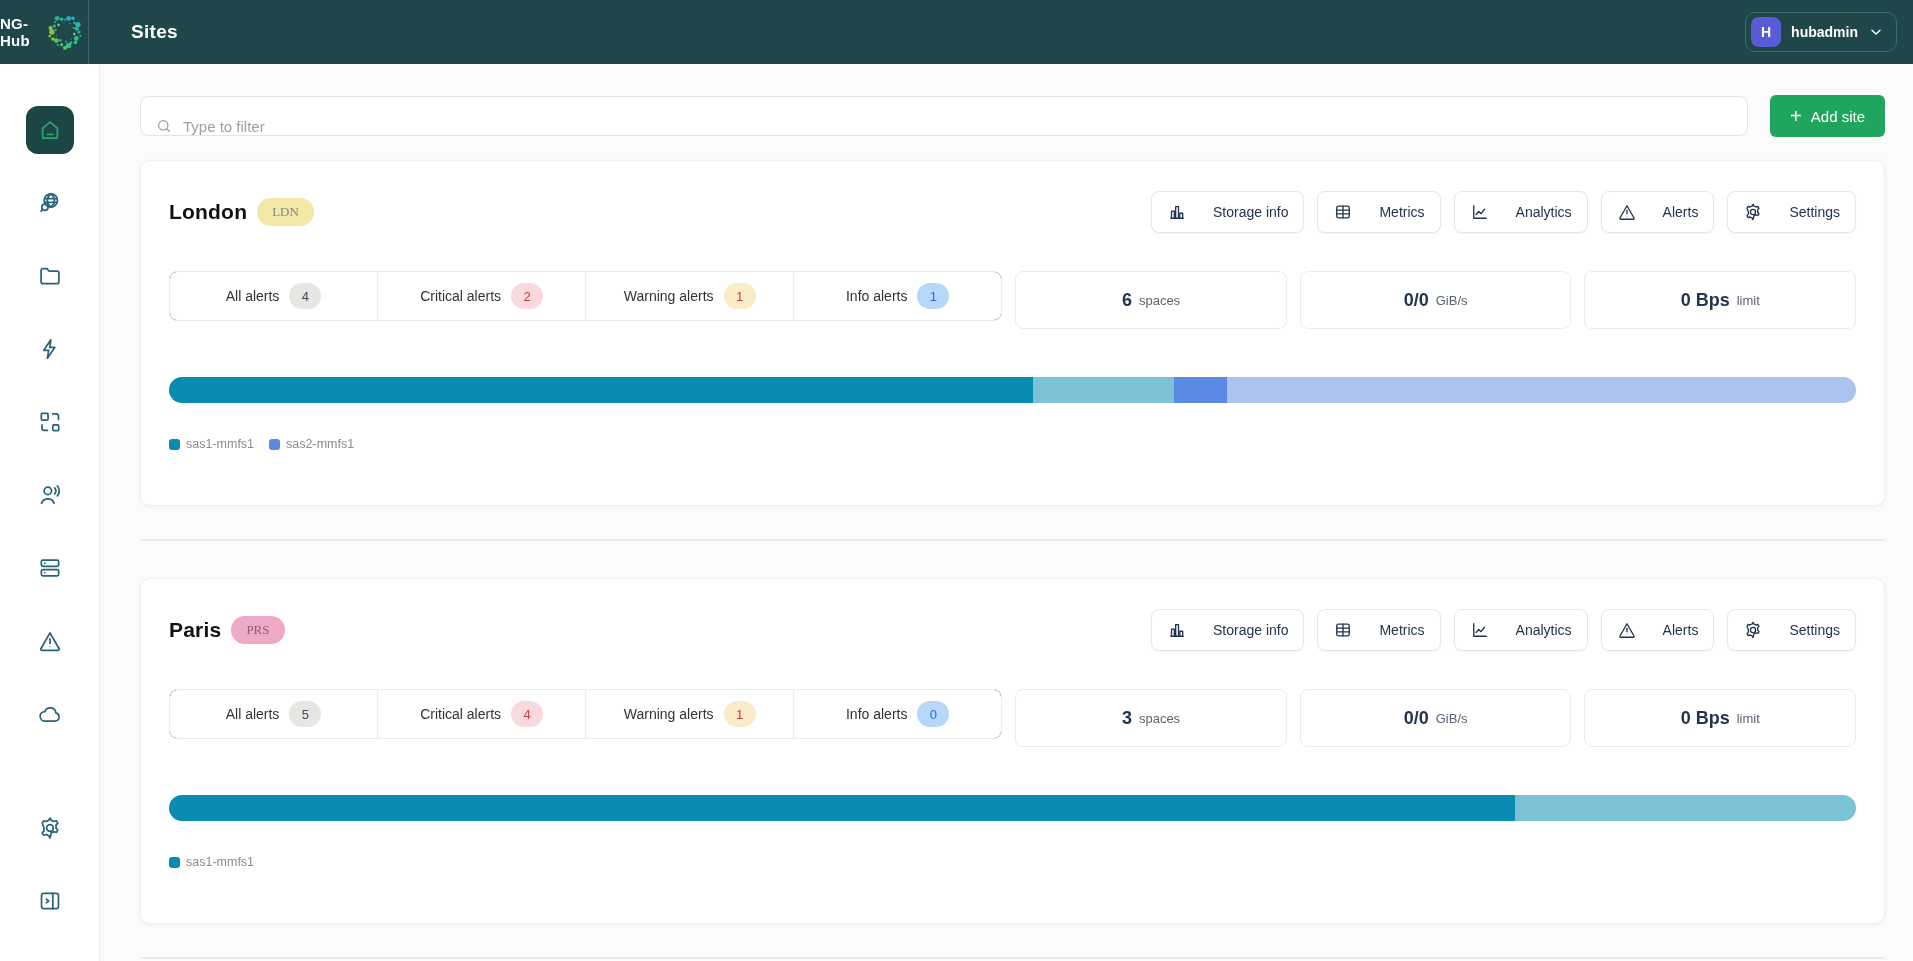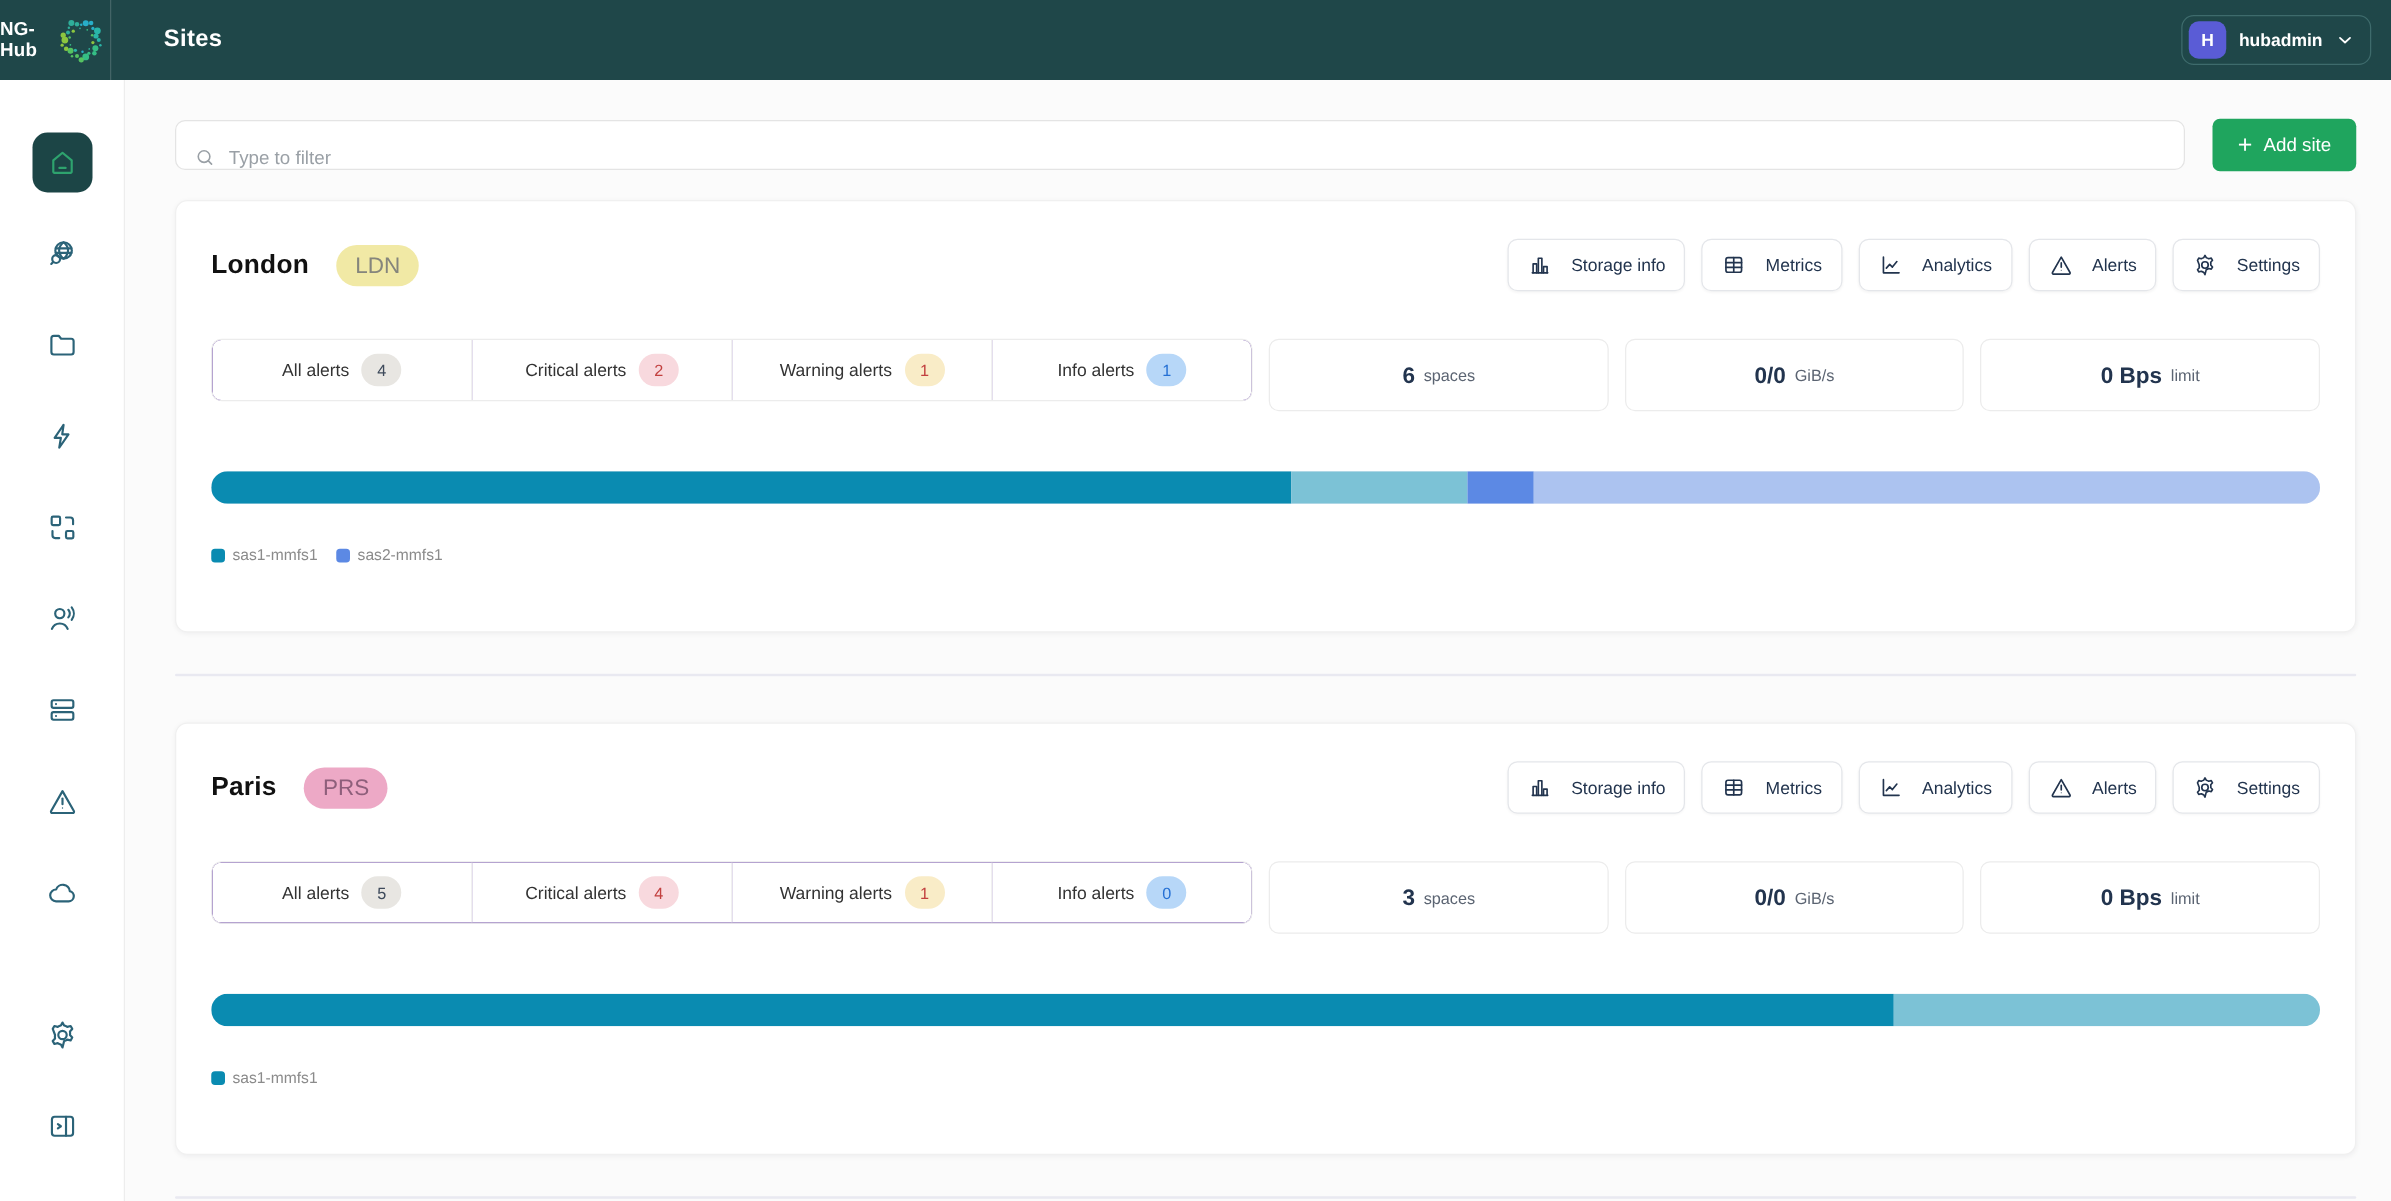--- a/index.html
+++ b/index.html
@@ -42,25 +42,25 @@
   .search-box input { border:none; outline:none; flex:1; font-size:15px; color:#333; background:transparent; font-family:inherit; }
   .search-box input::placeholder { color:#9aa0a6; }
   .add-site-btn { height:42px; padding:0 20px; background:#1FA55E; border:none; border-radius:6px; color:#fff;
     font-size:15px; font-weight:500; display:flex; align-items:center; gap:9px; cursor:pointer; font-family:inherit; }
   .add-site-btn .plus { font-size:20px; font-weight:400; line-height:1; }
 
   
   .site-card { background:#fff; border:1px solid #f0f0f0; border-radius:10px;
     box-shadow:0 1px 4px rgba(20,20,40,.05); padding:30px 28px 54px; }
   .site-header { display:flex; align-items:center; justify-content:space-between; margin-bottom:38px; }
-  .site-title-group { display:flex; align-items:center; gap:22px; }
+  .site-title-group { display:flex; align-items:center; gap:10px; }
   .site-name { font-size:21px; font-weight:700; color:#111; letter-spacing:.2px; }
-  .site-badge { padding:6px 15px; border-radius:999px; font-size:18px; }
+  .site-badge { padding:6px 15px; border-radius:999px; font-size:13px;font-family:Liberation Serif, serif; }
   .site-actions { display:flex; gap:13px; }
-  .action-btn { display:flex; align-items:center; gap:15px; background:#fff; border:1px solid #e4e6ea;
+  .action-btn { display:flex; align-items:center; gap:26px; background:#fff; border:1px solid #e4e6ea;
     box-shadow:0 1px 2px rgba(0,0,0,.04); border-radius:8px; height:42px; padding:0 15px;
     color:#22344E; font-size:14px; font-weight:500; cursor:pointer; font-family:inherit; }
   .action-btn .icon-wrap { display:flex; }
   .action-btn svg { width:20px; height:20px; }
 
   .stats-row { display:flex; gap:13px; }
   .alerts-group { flex:1; display:flex; border:1px solid #ececec; border-radius:8px; background:#4c1d95;
     overflow:hidden; height:50px; }
   .alert-cell { flex:1; display:flex; align-items:center; justify-content:center; gap:10px;
     border-right:1px solid #ececec; cursor:pointer; background:#fff; }

